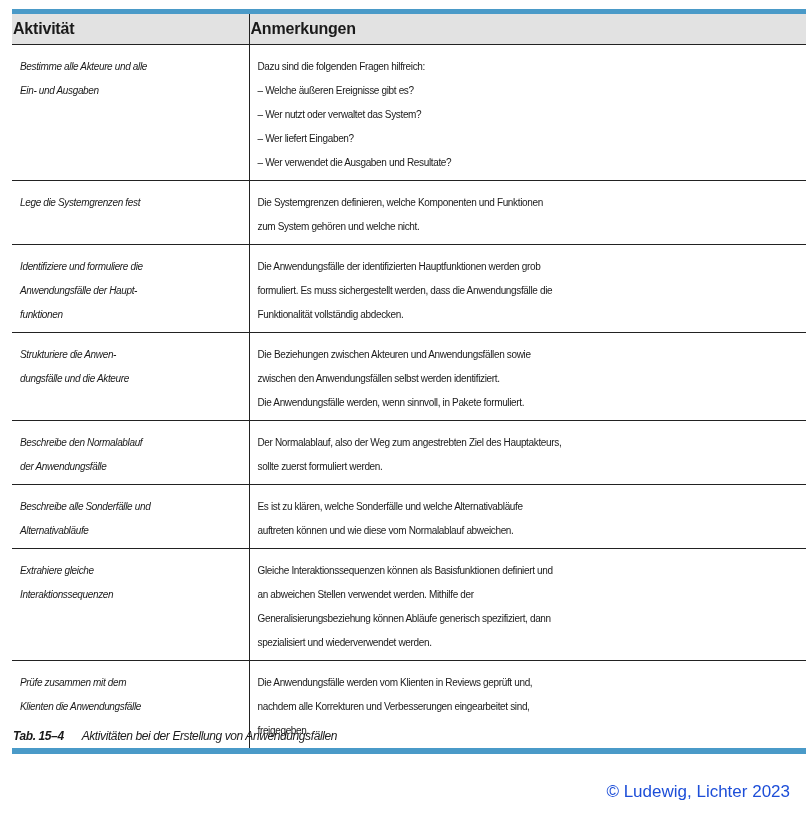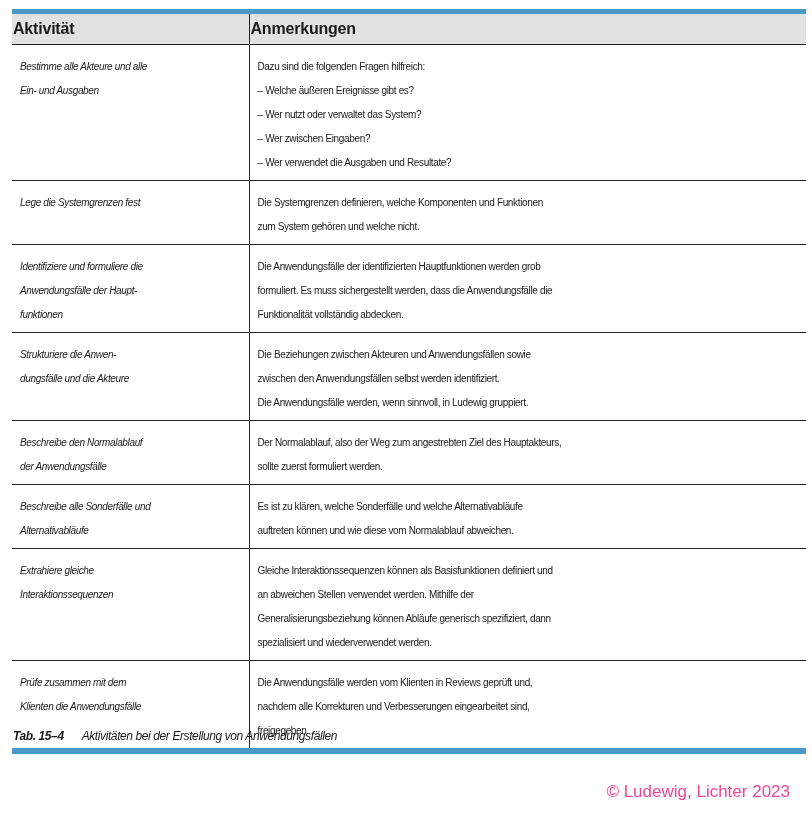--- a/index.html
+++ b/index.html
@@ -85,21 +85,21 @@
   }
   .caption .label {
     font-weight: bold;
     margin-right: 18px;
   }
   .copyright {
     position: absolute;
     right: 22px;
     top: 782px;
     font-size: 17px;
-    color: #ec4899;
+    color: #1d4ed8;
   }
 </style>
 </head>
 <body>
 
 <div class="table-wrap">
   <div class="top-bar"></div>
   <table>
     <colgroup>
         <col class="c1">
@@ -114,21 +114,21 @@
     <tbody id="tbody">
         <tr>
           <td class="act">
             <span class="line">Bestimme alle Akteure und alle</span>
             <span class="line">Ein- und Ausgaben</span>
           </td>
           <td class="note">
             <span class="line">Dazu sind die folgenden Fragen hilfreich:</span>
             <span class="line">– Welche äußeren Ereignisse gibt es?</span>
             <span class="line">– Wer nutzt oder verwaltet das System?</span>
-            <span class="line">– Wer zwischen Eingaben?</span>
+            <span class="line">– Wer liefert Eingaben?</span>
             <span class="line">– Wer verwendet die Ausgaben und Resultate?</span>
           </td>
         </tr>
         <tr>
           <td class="act">
             <span class="line">Lege die Systemgrenzen fest</span>
           </td>
           <td class="note">
             <span class="line">Die Systemgrenzen definieren, welche Komponenten und Funktionen</span>
             <span class="line">zum System gehören und welche nicht.</span>
@@ -147,21 +147,21 @@
           </td>
         </tr>
         <tr>
           <td class="act">
             <span class="line">Strukturiere die Anwen-</span>
             <span class="line">dungsfälle und die Akteure</span>
           </td>
           <td class="note">
             <span class="line">Die Beziehungen zwischen Akteuren und Anwendungsfällen sowie</span>
             <span class="line">zwischen den Anwendungsfällen selbst werden identifiziert.</span>
-            <span class="line">Die Anwendungsfälle werden, wenn sinnvoll, in Ludewig gruppiert.</span>
+            <span class="line">Die Anwendungsfälle werden, wenn sinnvoll, in Pakete formuliert.</span>
           </td>
         </tr>
         <tr>
           <td class="act">
             <span class="line">Beschreibe den Normalablauf</span>
             <span class="line">der Anwendungsfälle</span>
           </td>
           <td class="note">
             <span class="line">Der Normalablauf, also der Weg zum angestrebten Ziel des Hauptakteurs,</span>
             <span class="line">sollte zuerst formuliert werden.</span>

